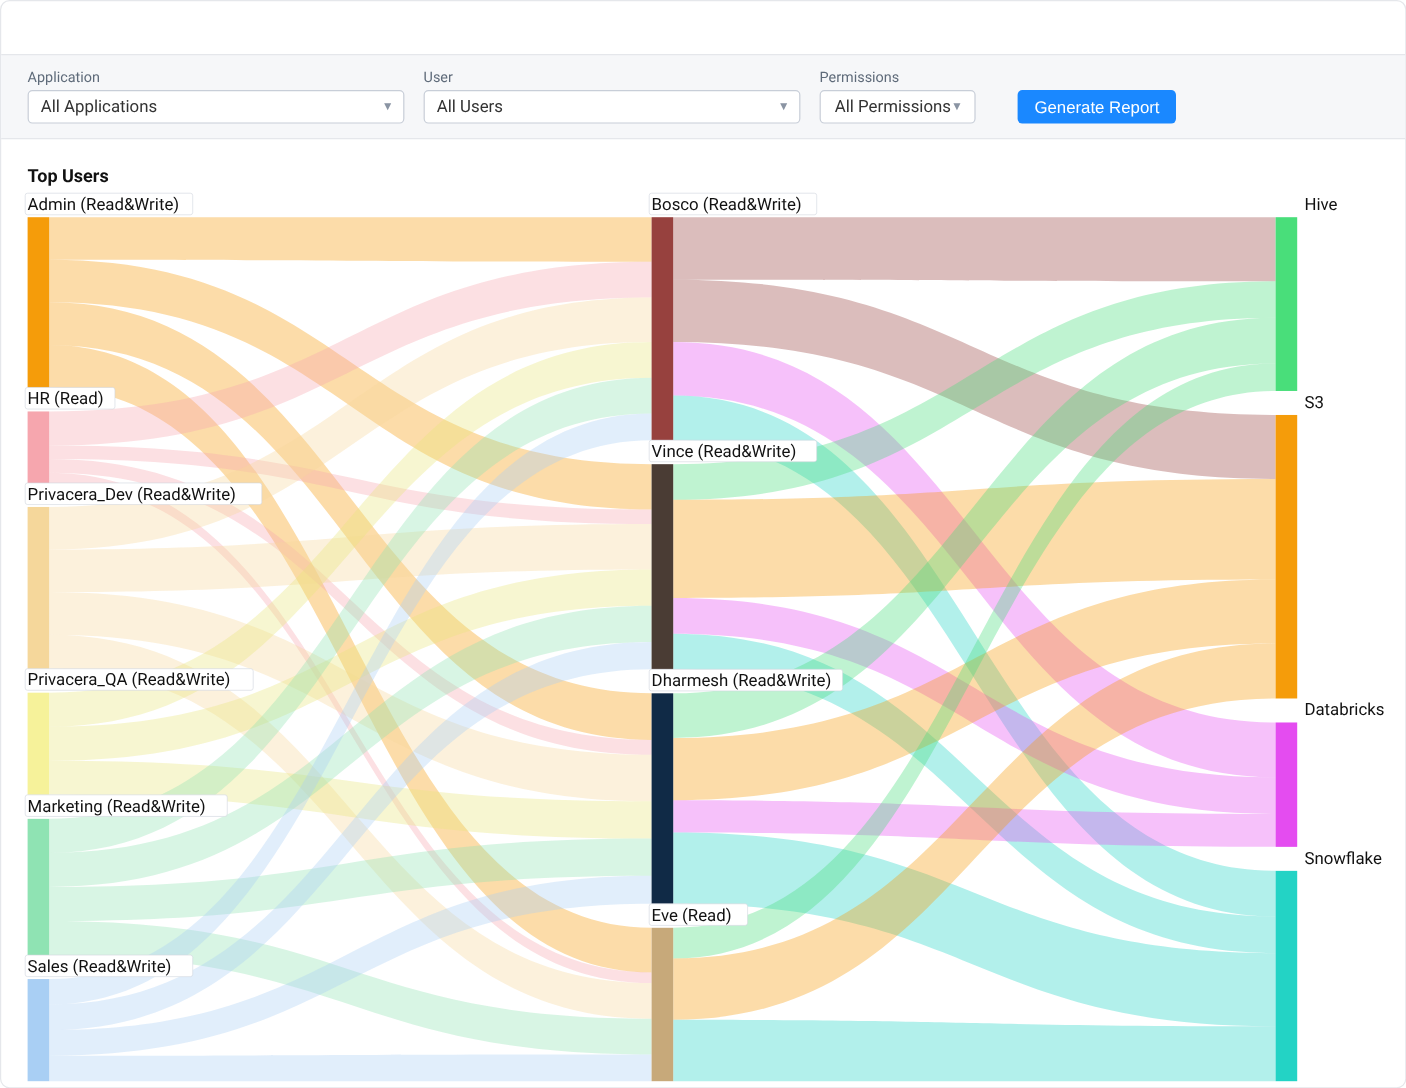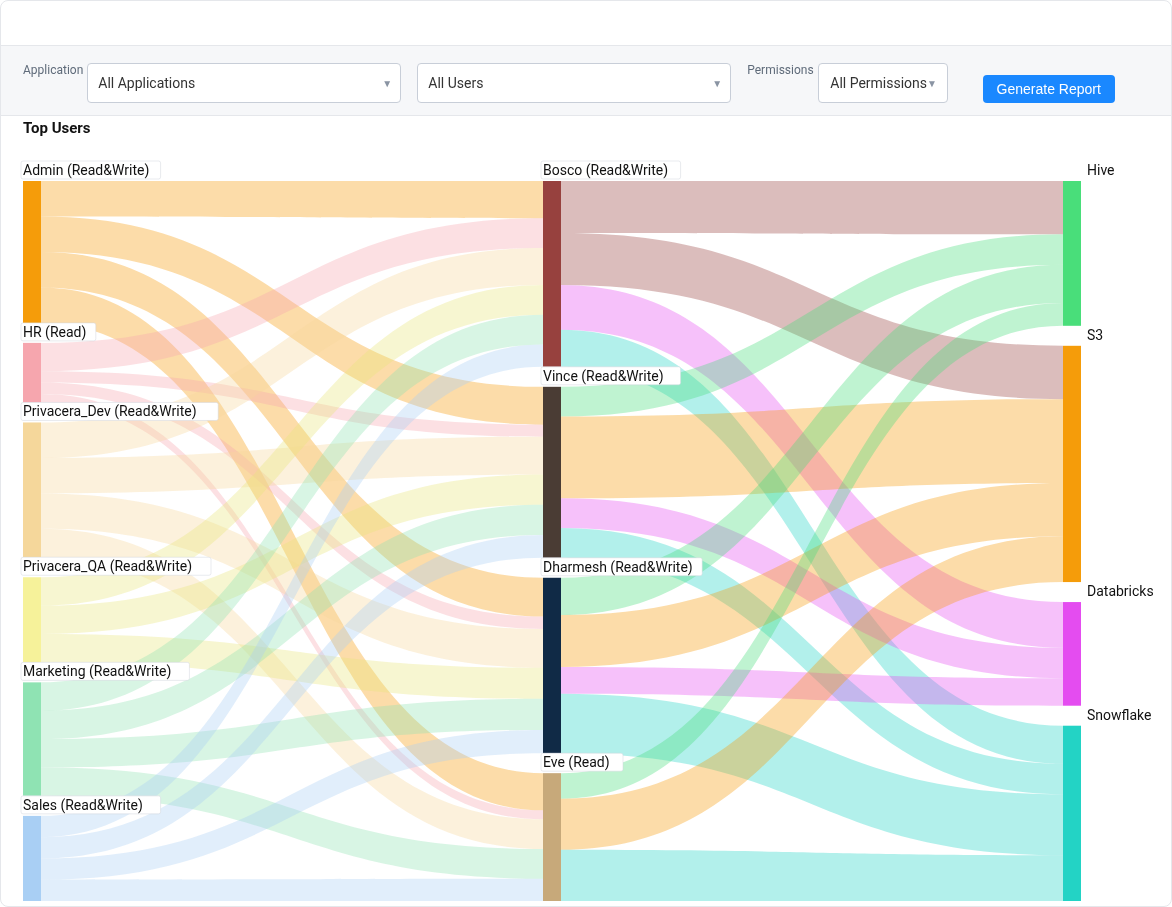--- a/index.html
+++ b/index.html
@@ -27,30 +27,30 @@
     background:#f6f7f9;
     border-top:1px solid #e5e7eb;
     border-bottom:1px solid #e5e7eb;
     display:flex;
     align-items:flex-end;
     padding:0 22px 12px 22px;
     gap:16px;
   }
   .filter {
     display:flex;
-    flex-direction:row;
+    flex-direction:column;
     gap:4px;
   }
   .filter-label {
     font-size:12px;
     color:#5f6b7a;
     font-weight:400;
   }
   .select {
-    height:40px;
+    height:28px;
     border:1px solid #c8ced8;
     border-radius:4px;
     background:#fff;
     display:flex;
     align-items:center;
     justify-content:space-between;
     padding:0 8px 0 10px;
     font-size:14px;
     color:#333;
     cursor:pointer;
@@ -69,21 +69,21 @@
     background:#1a88ff;
     color:#fff;
     border:none;
     border-radius:4px;
     font-size:14px;
     cursor:pointer;
   }
   .section-title {
     position:absolute;
     left:22px;
-    top:118px;
+    top:137px;
     font-size:15px;
     font-weight:700;
     color:#111;
   }
   .chart {
     position:absolute;
     left:22px;
     top:160px;
     width:1128px;
     height:740px;
@@ -111,20 +111,21 @@
 
   <div class="filter-bar">
     <div class="filter">
       <span class="filter-label">Application</span>
       <div class="select app">
         <span>All Applications</span>
         <span class="caret">▼</span>
       </div>
     </div>
     <div class="filter">
+      <span class="filter-label">User</span>
       <div class="select user">
         <span>All Users</span>
         <span class="caret">▼</span>
       </div>
     </div>
     <div class="filter">
       <span class="filter-label">Permissions</span>
       <div class="select perm">
         <span>All Permissions</span>
         <span class="caret">▼</span>

